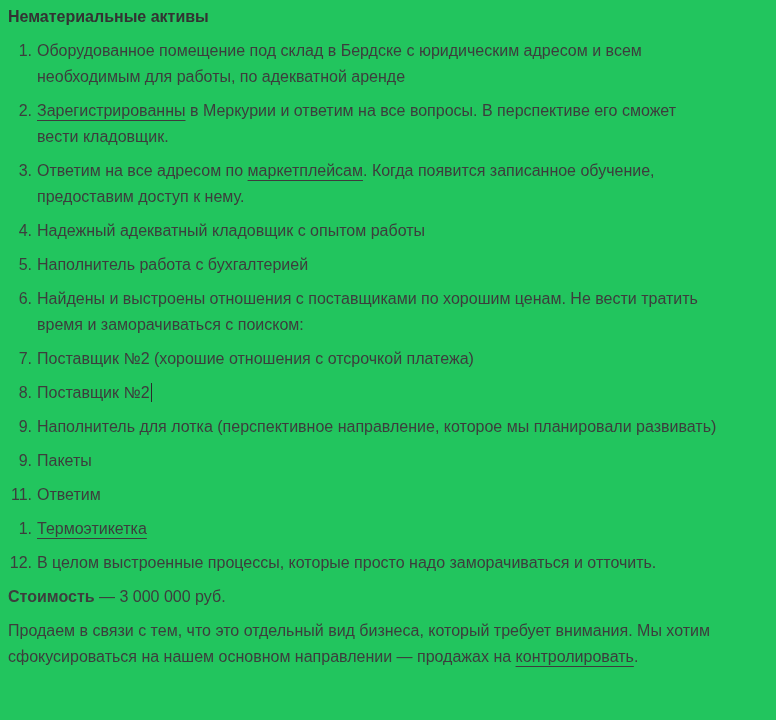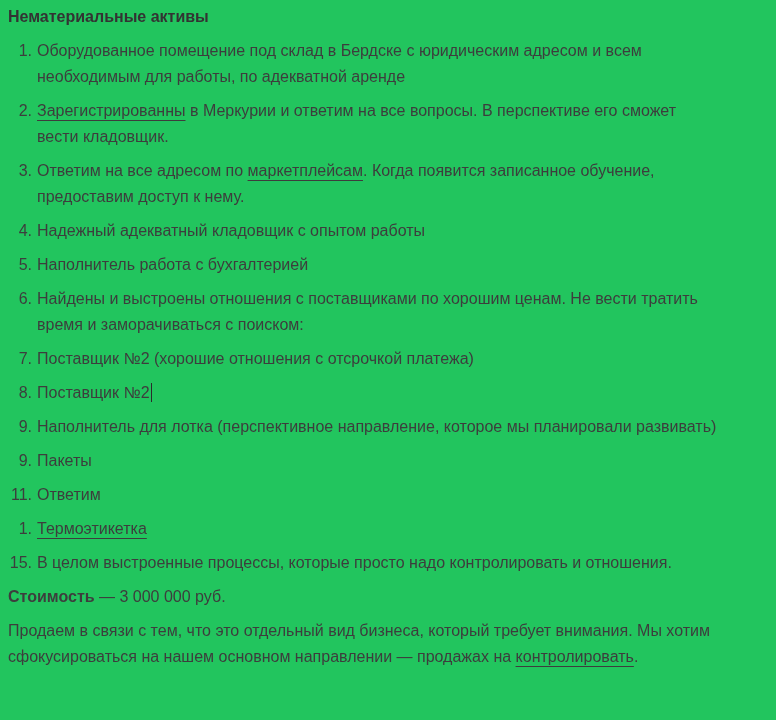--- a/index.html
+++ b/index.html
@@ -128,22 +128,22 @@
       </li>
       <li>
         <span class="li-marker">11.</span>
         <span class="li-text"><span>Ответим</span></span>
       </li>
       <li>
         <span class="li-marker">1.</span>
         <span class="li-text"><span class="misspelled">Термоэтикетка</span></span>
       </li>
       <li>
-        <span class="li-marker">15.</span>
-        <span class="li-text"><span>В целом выстроенные процессы, которые просто надо контролировать и отношения.</span></span>
+        <span class="li-marker">12.</span>
+        <span class="li-text"><span>В целом выстроенные процессы, которые просто надо заморачиваться и отточить.</span></span>
       </li>
     </ol>
 
   <p class="paragraph"><span class="price-label">Стоимость</span><span> — 3 000 000 руб.</span></p>
 
   <p class="paragraph"><span>Продаем в связи с тем, что это отдельный вид бизнеса, который требует внимания. Мы хотим
 сфокусироваться на нашем основном направлении — продажах на </span><span class="misspelled">контролировать</span><span>.</span></p>
 </div>
 
 </body></html>

